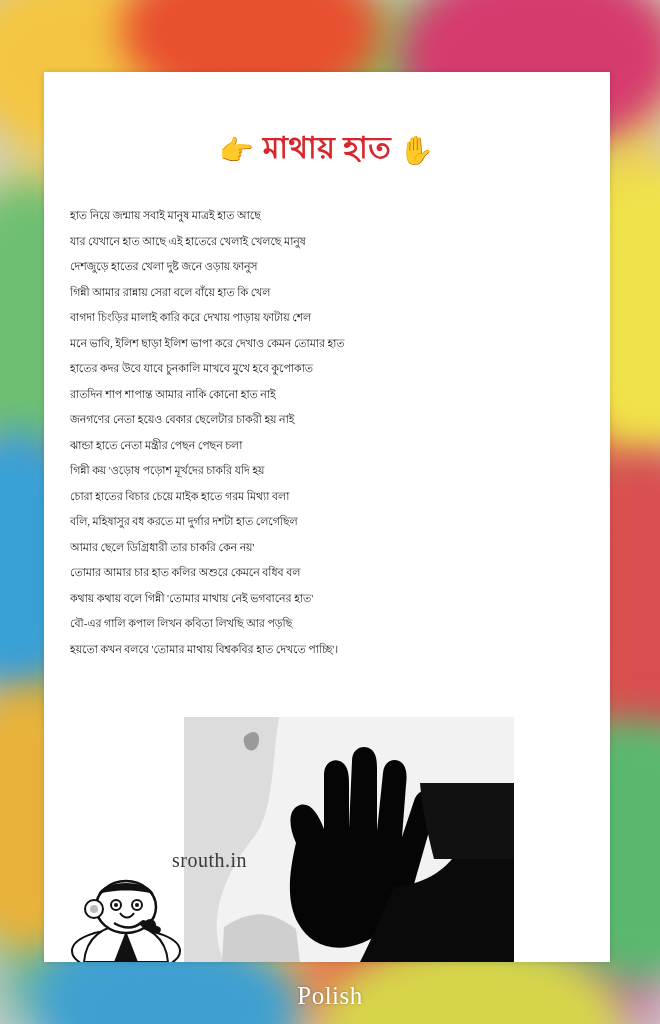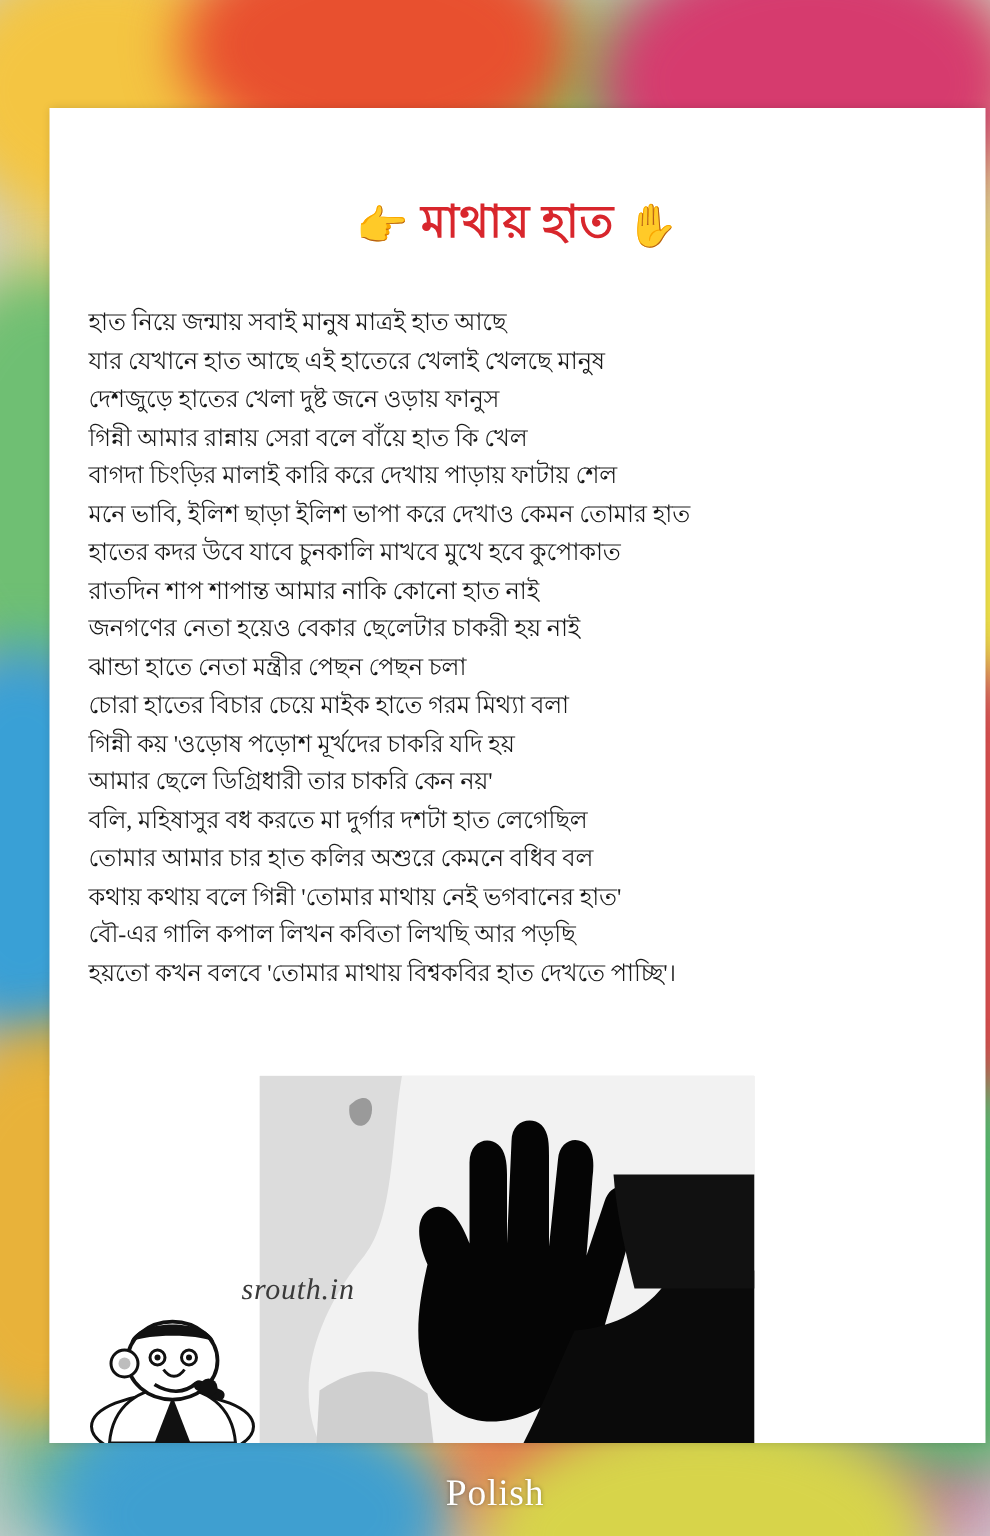--- a/index.html
+++ b/index.html
@@ -30,23 +30,23 @@
   }
   .blob {
     position: absolute;
     border-radius: 50%;
     filter: blur(18px);
   }
 
   
   #poem-card {
     position: absolute;
-    left: 33px;
+    left: 44px;
     top: 72px;
-    width: 624px;
+    width: 566px;
     height: 890px;
     background: #ffffff;
     box-shadow: 0 0 6px rgba(0,0,0,0.15);
     overflow: hidden;
   }
 
   #poem-title {
     margin: 0;
     padding: 52px 0 10px 0;
     text-align: center;
@@ -60,21 +60,21 @@
   #poem-title .emoji {
     font-size: 28px;
     vertical-align: -2px;
   }
 
   #poem-body {
     padding: 18px 26px 0 26px;
   }
   .poem-line {
     font-family: "Liberation Serif", serif;
-    font-size: 16px;
+    font-size: 11px;
     line-height: 25.5px;
     color: #1a1a1a;
     white-space: nowrap;
     letter-spacing: -0.1px;
   }
 
   
   #illustration {
     position: absolute;
     left: 0;
@@ -92,21 +92,20 @@
     height: 245px;
   }
   #watermark-text {
     position: absolute;
     left: 128px;
     top: 132px;
     font-family: "Liberation Serif", serif;
     font-size: 20px;
     color: #3a3a3a;
     letter-spacing: 0.5px;
-    font-style: italic;
   }
   #cartoon {
     position: absolute;
     left: 10px;
     top: 150px;
     width: 150px;
     height: 95px;
   }
 
   
@@ -159,24 +158,24 @@
       <div class="poem-line">হাত নিয়ে জন্মায় সবাই মানুষ মাত্রই হাত আছে</div>
       <div class="poem-line"> যার যেখানে হাত আছে এই হাতেরে খেলাই খেলছে মানুষ</div>
       <div class="poem-line">দেশজুড়ে হাতের খেলা দুষ্ট জনে ওড়ায় ফানুস</div>
       <div class="poem-line">গিন্নী আমার রান্নায় সেরা বলে বাঁয়ে হাত কি খেল</div>
       <div class="poem-line">বাগদা চিংড়ির মালাই কারি করে দেখায় পাড়ায় ফাটায় শেল</div>
       <div class="poem-line">মনে ভাবি, ইলিশ ছাড়া ইলিশ ভাপা করে দেখাও কেমন তোমার হাত</div>
       <div class="poem-line">হাতের কদর উবে যাবে চুনকালি মাখবে মুখে হবে কুপোকাত</div>
       <div class="poem-line">রাতদিন শাপ শাপান্ত আমার নাকি কোনো হাত নাই</div>
       <div class="poem-line">জনগণের নেতা হয়েও বেকার ছেলেটার চাকরী হয় নাই</div>
       <div class="poem-line">ঝান্ডা হাতে নেতা মন্ত্রীর পেছন পেছন চলা</div>
+      <div class="poem-line">গিন্নী কয় 'ওড়োষ পড়োশ মূর্খদের চাকরি যদি হয়</div>
       <div class="poem-line">চোরা হাতের বিচার চেয়ে মাইক হাতে গরম মিথ্যা বলা</div>
-      <div class="poem-line">গিন্নী কয় 'ওড়োষ পড়োশ মূর্খদের চাকরি যদি হয়</div>
+      <div class="poem-line">বলি, মহিষাসুর বধ করতে মা দুর্গার দশটা হাত লেগেছিল</div>
       <div class="poem-line">আমার ছেলে ডিগ্রিধারী তার চাকরি কেন নয়'</div>
-      <div class="poem-line">বলি, মহিষাসুর বধ করতে মা দুর্গার দশটা হাত লেগেছিল</div>
       <div class="poem-line">তোমার আমার চার হাত কলির অশুরে কেমনে বধিব বল</div>
       <div class="poem-line">কথায় কথায় বলে গিন্নী 'তোমার মাথায় নেই ভগবানের হাত'</div>
       <div class="poem-line">বৌ-এর গালি কপাল লিখন কবিতা লিখছি আর পড়ছি</div>
       <div class="poem-line">হয়তো কখন বলবে 'তোমার মাথায় বিশ্বকবির হাত দেখতে পাচ্ছি'।</div>
     </div>
 
     <div id="illustration">
 
       <svg id="hand-shape" viewBox="0 0 330 245">
         <defs>

